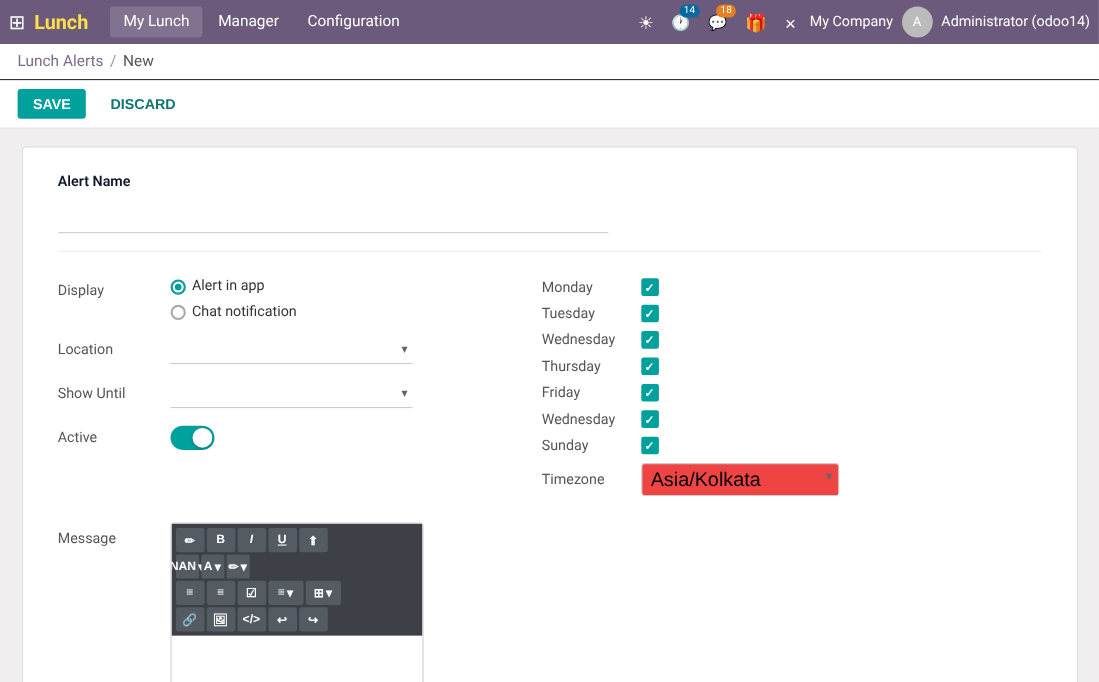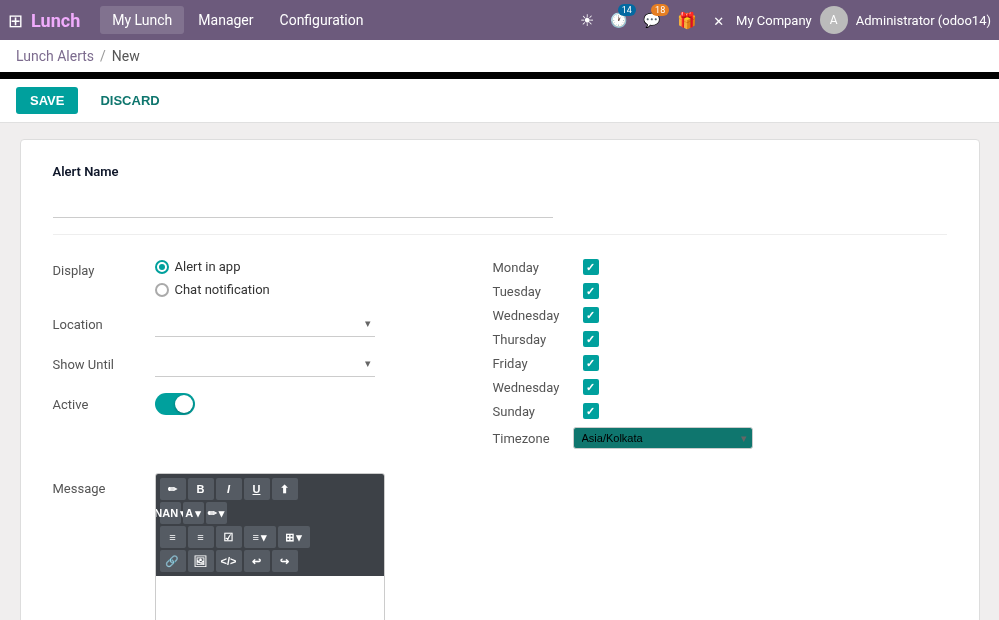--- a/index.html
+++ b/index.html
@@ -14,21 +14,21 @@
       padding: 0 8px;
       gap: 4px;
     }
     .navbar-grid-icon {
       color: white;
       font-size: 18px;
       margin-right: 4px;
       cursor: pointer;
     }
     .navbar-brand {
-      color: #f0abfc;
+      color: #fde047;
       font-size: 18px;
       font-weight: bold;
       margin-right: 16px;
     }
     .navbar-menu {
       display: flex;
       gap: 2px;
       flex: 1;
     }
     .navbar-menu-item {
@@ -90,21 +90,21 @@
     }
 
     
     .breadcrumb-bar {
       background: white;
       padding: 8px 16px;
       display: flex;
       align-items: center;
       gap: 6px;
       font-size: 14px;
-      border-bottom: 7px solid #000000;
+      border-bottom: 1px solid #000000;
     }
     .breadcrumb-link {
       color: #7c6b8e;
       cursor: pointer;
       text-decoration: none;
     }
     .breadcrumb-sep { color: #999; }
     .breadcrumb-current { color: #555; }
 
     
@@ -323,20 +323,21 @@
     .checkbox-checked::after {
       content: '✓';
       color: white;
       font-size: 11px;
       font-weight: bold;
     }
 
     .timezone-row {
       display: flex;
       align-items: center;
+      gap: 10px;
       margin-top: 8px;
     }
     .timezone-label {
       width: 80px;
       font-size: 13px;
       color: #555;
     }
     .timezone-select-wrapper {
       position: relative;
     }
@@ -346,23 +347,23 @@
       right: 6px;
       top: 5px;
       pointer-events: none;
       font-size: 11px;
       color: #666;
     }
     .timezone-select {
       border: 1px solid #ccc;
       border-radius: 3px;
       padding: 4px 20px 4px 8px;
-      font-size: 11px;
+      font-size: 18px;
       outline: none;
-      background: #0f766e;
+      background: #ef4444;
       cursor: pointer;
       -webkit-appearance: none;
       appearance: none;
       width: 180px;
     }
 
     
     .message-section {
       margin-top: 24px;
       display: flex;

